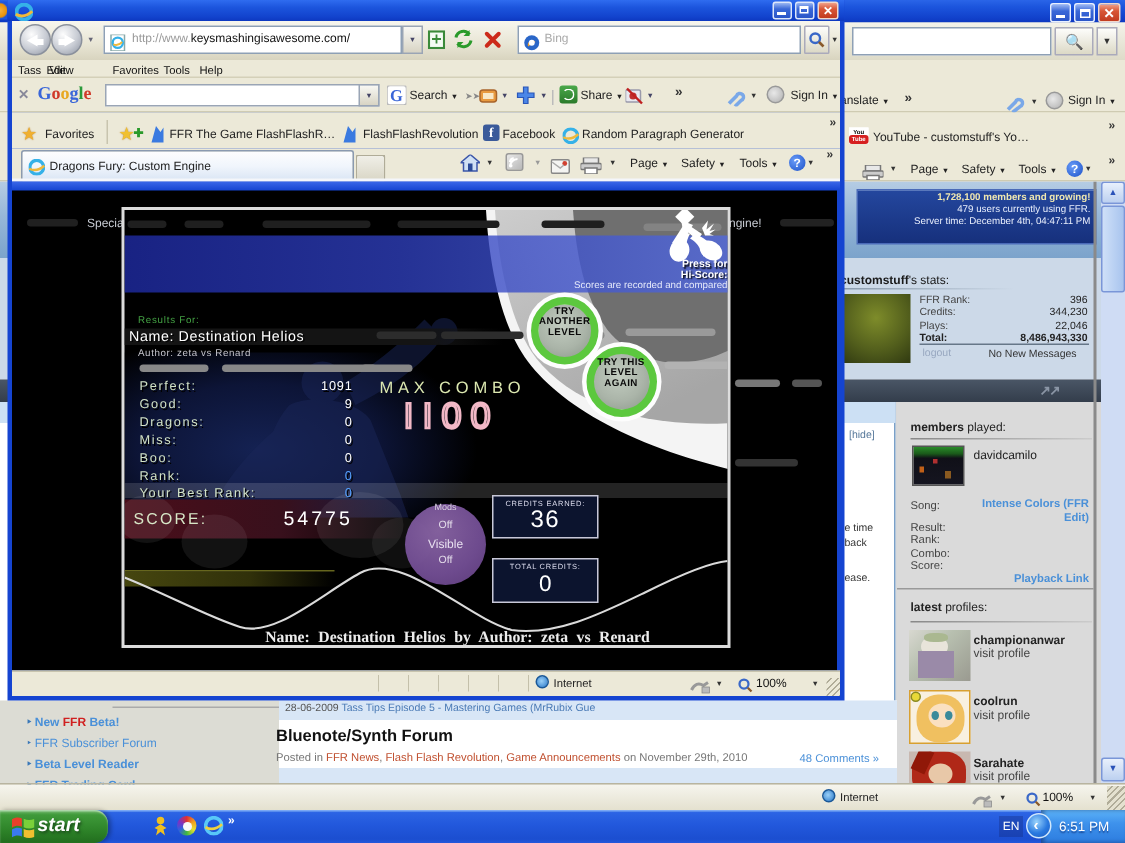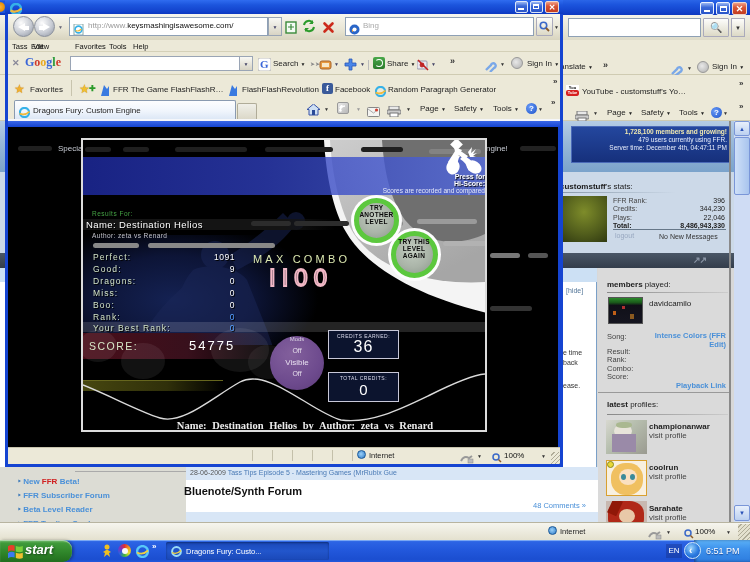--- a/index.html
+++ b/index.html
@@ -165,24 +165,25 @@
       <div class="ab" style="left:734px;top:384px;width:16px;height:16px;border-radius:2px;background:linear-gradient(180deg,#e8f0fc,#bcd0f0);border:1px solid #7a96d8;color:#2a52b8;font-size:6px;text-align:center;line-height:15px">▼</div>
     </div>
 
     <div class="ab" style="left:186px;top:467px;width:412px;height:55px;background:#fff"></div>
     <div class="ab" style="left:0;top:467px;width:186px;height:55px;background:#dcdcd4"></div>
     <div class="ab" style="left:186px;top:467px;width:412px;height:13px;background:#d8e6f6"></div>
       <div class="ab" style="left:186px;top:512px;width:412px;height:10px;background:#d8e6f6"></div>
     <div class="ab" style="left:190px;top:469px;font-size:7px;color:#555">28-06-2009 <span style="color:#4a7ab5">Tass Tips Episode 5 - Mastering Games (MrRubix Gue</span></div>
     <div class="ab" style="left:75px;top:471px;width:111px;height:1px;background:#aaa"></div>
     <div class="ab" style="left:18px;top:475px;font-size:8px;font-weight:bold;color:#3a78b8">‣ <span style="color:#4a90d8">New <span style="color:#d02020">FFR</span> Beta!</span></div>
-    <div class="ab" style="left:18px;top:489px;font-size:8px;font-weight:bold;color:#3a78b8">‣ <span style="color:#4a90d8">FFR Subscriber Forum</span></div>
+    <div class="ab" style="left:18px;top:489px;font-size:8px;font-weight:normal;color:#3a78b8">‣ <span style="color:#4a90d8">FFR Subscriber Forum</span></div>
     <div class="ab" style="left:18px;top:503px;font-size:8px;font-weight:bold;color:#3a78b8">‣ <span style="color:#4a90d8">Beta Level Reader</span></div>
     <div class="ab" style="left:18px;top:517px;font-size:8px;font-weight:bold;color:#3a78b8">‣ <span style="color:#4a90d8">FFR Trading Card</span></div>
     <div class="ab" style="left:184px;top:485px;font-size:11px;font-weight:bold;color:#111">Bluenote/Synth Forum</div>
+    <div class="ab" style="left:184px;top:500px;font-size:7.5px;color:#777">Posted in <span style="color:#c05030">FFR News</span>, <span style="color:#c05030">Flash Flash Revolution</span>, <span style="color:#c05030">Game Announcements</span> on November 29th, 2010</div>
     <div class="ab" style="left:533px;top:501px;font-size:7.5px;color:#4a90d8">48 Comments »</div>
 
     <div class="ab" style="left:0;top:522px;width:750px;height:18px;background:linear-gradient(180deg,#f6f5ee,#e4e1cf);border-top:1px solid #b8b4a0"></div>
     <div class="ab" style="left:548px;top:526px;width:9px;height:9px;border-radius:50%;background:radial-gradient(circle at 3px 3px,#9ad0f8,#2a78c8);border:1px solid #1a5898"></div>
     <div class="ab" style="left:560px;top:527px;font-size:7.5px;color:#222">Internet</div>
     <div class="ab" style="left:648px;top:526px;width:14px;height:10px"><svg width="14" height="10">
           <path d="M1 7 Q4 1 9 4 L12 2" fill="none" stroke="#999" stroke-width="2"></path>
           <rect x="8" y="5" width="5" height="4" fill="#bbb" stroke="#888" stroke-width="0.5"></rect>
         </svg></div>
     <div class="ab" style="left:666px;top:529px;font-size:5px;color:#333">▼</div>
@@ -546,27 +547,20 @@
         </svg></div>
     <div class="ab" style="left:118px;top:4px;width:13px;height:13px;border-radius:50%;background:conic-gradient(#e03030,#f0a020,#e8e030,#40b840,#3060e0,#8030c0,#e03030)">
         <div style="position:absolute;left:3.5px;top:3.5px;width:6px;height:6px;border-radius:50%;background:#f8f8f8"></div>
       </div>
     <div class="ab" style="left:136px;top:4px;width:13px;height:13px"><svg width="13" height="13">
           <circle cx="6.5" cy="6.5" r="5.4" fill="none" stroke="#58c8f8" stroke-width="2.4"></circle>
           <path d="M1 7.5 Q6.5 10.5 12 5.5" fill="none" stroke="#f0d040" stroke-width="1.8"></path>
         </svg></div>
     <div class="ab" style="left:152px;top:2px;font-size:8px;font-weight:bold;color:#fff">»</div>
 
-    <div class="tbtn" style="left:166px;width:163px;background:linear-gradient(180deg,#1a48b8,#2256cc 50%,#1a48b8);box-shadow:inset 0 1px 2px #10307a">
-      <svg style="position:absolute;left:5px;top:4px" width="11" height="11">
-          <circle cx="5.5" cy="5.5" r="4.4" fill="none" stroke="#9adcf8" stroke-width="2"></circle>
-          <path d="M1 6.5 Q5.5 9 10 4.5" fill="none" stroke="#f0d040" stroke-width="1.4"></path>
-        </svg>
-      <span style="position:absolute;left:20px;top:5px;white-space:nowrap">Dragons Fury: Custo...</span>
-    </div>
 
     <div class="ab" style="left:694px;top:0;width:56px;height:22px;background:linear-gradient(180deg,#5cb2f8 0%,#3e92ec 40%,#2e7ee0 95%);box-shadow:inset 2px 0 3px rgba(0,0,40,.4)"></div>
     <div class="ab" style="left:666px;top:4px;width:16px;height:14px;background:rgba(20,40,120,.35);color:#fff;font-size:8px;text-align:center;line-height:14px">EN</div>
     <div class="ab" style="left:684px;top:2px;width:17px;height:17px;border-radius:50%;background:radial-gradient(circle at 6px 5px,#9ad4fc,#2a7ae0 55%,#1a5ac0);border:1px solid #d0e8fc">
         <span style="position:absolute;left:4px;top:2px;color:#fff;font-size:10px;font-weight:bold">‹</span>
       </div>
     <div class="ab" style="left:706px;top:6px;font-size:9px;color:#fff;text-shadow:0 1px 1px #1a4a9a">6:51 PM</div>
   </div>
 </div>
 

